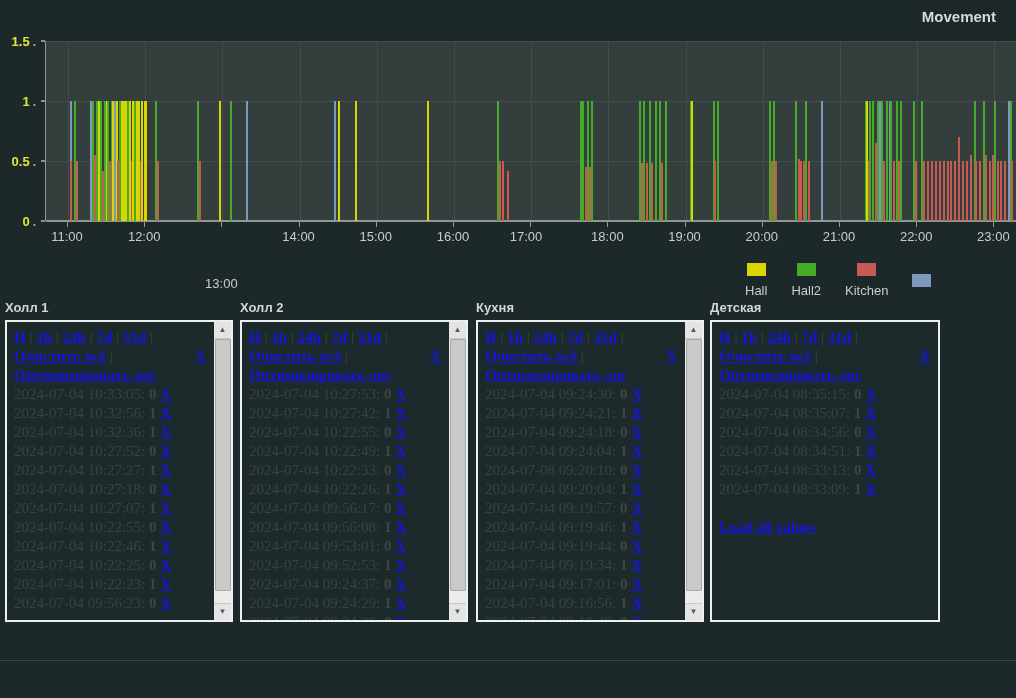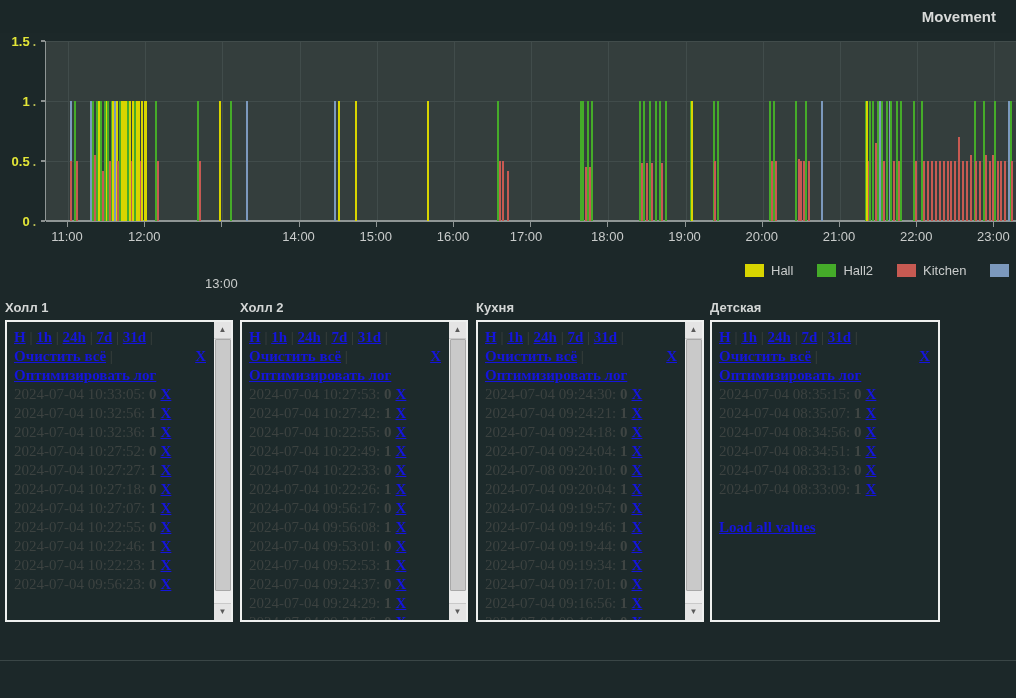--- a/index.html
+++ b/index.html
@@ -30,21 +30,21 @@
   .ydot{color:#b9bc55;font-size:12px;margin-left:3px;}
   .xtick{position:absolute;top:189px;width:1px;height:5px;background:#8f9695;}
   .xlabel{
     position:absolute;top:196px;transform:translateX(-50%);
     font-size:13px;color:#c9cccb;white-space:nowrap;
   }
   
   .legend{
     position:absolute;left:745px;top:263px;display:flex;gap:24px;align-items:center;white-space:nowrap;
   }
-  .legend-item{display:flex;align-items:center;gap:7px;}
+  .legend-item{display:flex;align-items:center;gap:7px;flex-direction:column;}
   .legend-swatch{width:19px;height:13px;display:inline-block;}
   .legend-label{font-size:13px;color:#c9cccb;}
   
   .panel-header{
     position:absolute;top:300px;font-size:13px;font-weight:bold;color:#d3d6d5;
   }
   .panel{
     position:absolute;top:320px;height:298px;background:#1d2a2b;
     border:2px solid #eef0ef;overflow:hidden;
   }
@@ -301,20 +301,21 @@
         <div class="linkrow"><a>Оптимизировать лог</a></div>
         <div class="entry"><span>2024-07-04 10:33:05: </span><span class="val">0</span><a>X</a></div>
         <div class="entry"><span>2024-07-04 10:32:56: </span><span class="val">1</span><a>X</a></div>
         <div class="entry"><span>2024-07-04 10:32:36: </span><span class="val">1</span><a>X</a></div>
         <div class="entry"><span>2024-07-04 10:27:52: </span><span class="val">0</span><a>X</a></div>
         <div class="entry"><span>2024-07-04 10:27:27: </span><span class="val">1</span><a>X</a></div>
         <div class="entry"><span>2024-07-04 10:27:18: </span><span class="val">0</span><a>X</a></div>
         <div class="entry"><span>2024-07-04 10:27:07: </span><span class="val">1</span><a>X</a></div>
         <div class="entry"><span>2024-07-04 10:22:55: </span><span class="val">0</span><a>X</a></div>
         <div class="entry"><span>2024-07-04 10:22:46: </span><span class="val">1</span><a>X</a></div>
+        <div class="entry"><span>2024-07-04 10:22:25: </span><span class="val">0</span><a>X</a></div>
         <div class="entry"><span>2024-07-04 10:22:23: </span><span class="val">1</span><a>X</a></div>
         <div class="entry"><span>2024-07-04 09:56:23: </span><span class="val">0</span><a>X</a></div>
       </div>
       <div class="sbar">
         <div class="arrow up">▲</div>
         <div class="thumb"></div>
         <div class="arrow down">▼</div>
       </div>
     </div>
     <div class="panel-header" style="left: 240px;">Холл 2</div>

